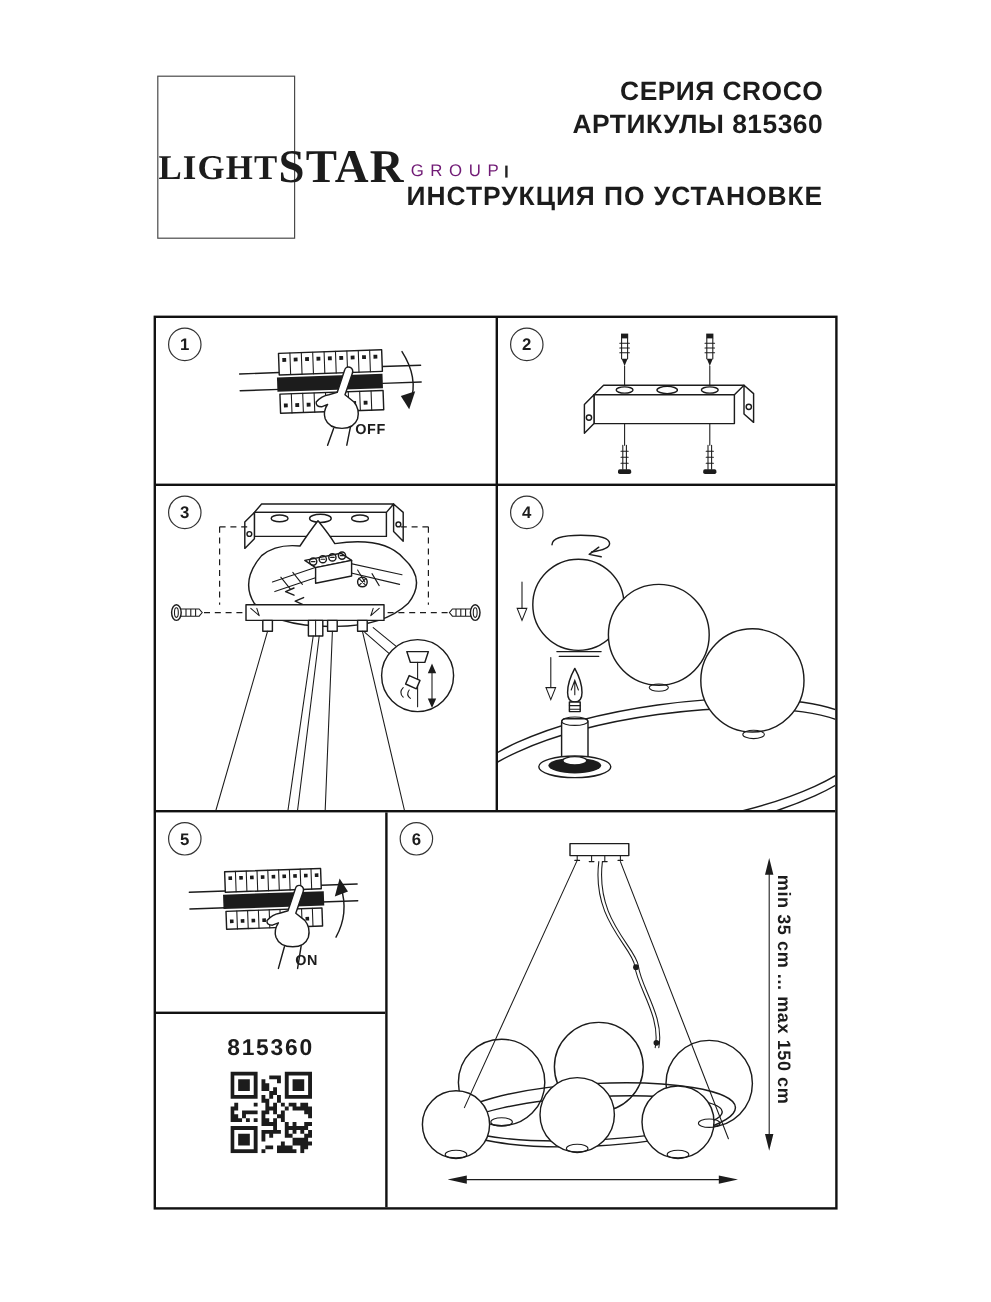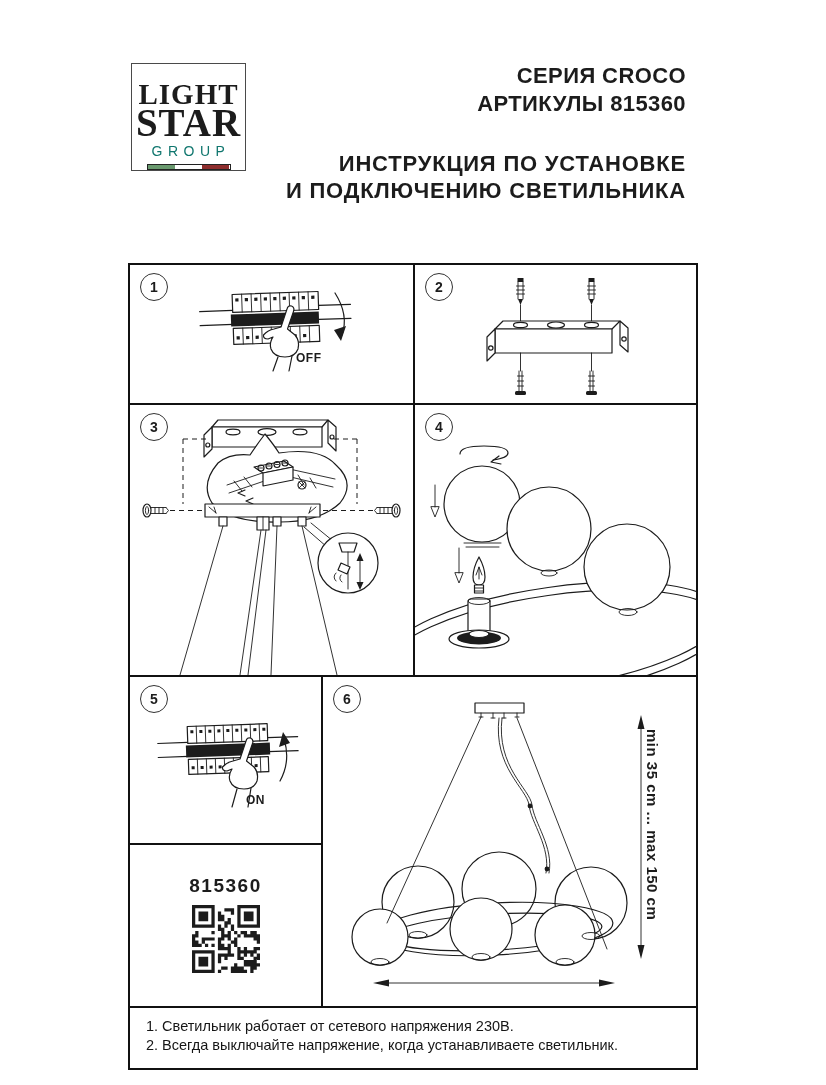--- a/index.html
+++ b/index.html
@@ -1,24 +1,24 @@
 <!DOCTYPE html>
 <html><head>
 <meta charset="utf-8">
 <style>
   html,body{margin:0;padding:0;background:#e8e8e8;}
   .page{position:relative;width:826px;height:1085px;background:#ffffff;margin:0 auto;
         font-family:"Liberation Sans",sans-serif;color:#1c1c1c;overflow:hidden;}
   
-  .logo-box{position:absolute;left:131px;top:63px;width:115px;height:108px;
-            border:1.5px solid #4a4a4a;display:flex;flex-direction:column;align-items:center;
+  .logo-box{position:absolute;left:131px;top:63px;width:115px;height:136px;
+            border:1.5px solid #4a4a4a;display:flex;flex-direction:row;align-items:center;
             justify-content:flex-start;padding-top:18px;box-sizing:border-box;}
   .logo-w1{font-family:"Liberation Serif",serif;font-weight:700;font-size:29px;line-height:24px;letter-spacing:1px;}
   .logo-w2{font-family:"Liberation Serif",serif;font-weight:700;font-size:39px;line-height:34px;letter-spacing:1px;}
-  .logo-w3{font-size:14px;letter-spacing:5.5px;margin:3px 0 0 5px;color:#0f766e;}
+  .logo-w3{font-size:14px;letter-spacing:5.5px;margin:3px 0 0 5px;color:#701a75;}
   .flag{width:82px;height:8px;margin-top:5px;border:1px solid #222;display:flex;}
   .flag i{flex:1;}
   
   .hdr{position:absolute;right:140px;top:62px;text-align:right;font-weight:700;}
   .hdr .l1{font-size:22px;line-height:28px;letter-spacing:.4px;}
   .hdr .l2{font-size:22px;line-height:28px;letter-spacing:.4px;margin-bottom:32px;}
   .hdr .l3,.hdr .l4{font-size:22px;line-height:27px;letter-spacing:.8px;}
   
   .grid{position:absolute;left:128px;top:263px;width:570px;height:745px;
         border:2px solid #111;box-sizing:border-box;}
@@ -59,21 +59,20 @@
       <i style="background:#69996e"></i>
         <i style="background:#ffffff"></i>
         <i style="background:#8e2d2d"></i>
     </div>
   </div>
 
   <div class="hdr">
     <div class="l1">СЕРИЯ CROCO</div>
     <div class="l2">АРТИКУЛЫ 815360</div>
     <div class="l3">ИНСТРУКЦИЯ ПО УСТАНОВКЕ</div>
-    <div class="l4">И ПОДКЛЮЧЕНИЮ СВЕТИЛЬНИКА</div>
   </div>
 
   <div class="grid">
 
     <div class="gl" style="left:283px;top:0;width:2px;height:410px"></div>
     <div class="gl" style="left:0;top:138px;width:566px;height:2px"></div>
     <div class="gl" style="left:0;top:410px;width:566px;height:2px"></div>
     <div class="gl" style="left:191px;top:412px;width:2px;height:329px"></div>
     <div class="gl" style="left:0;top:578px;width:191px;height:2px"></div>
 
@@ -283,21 +282,21 @@
           </g>
         </g>
         <path class="ln" d="M150 104 Q161 84 154 62"></path>
         <path class="fl" d="M149 70 L153 55 L160 66 Z"></path>
         <path class="wf" d="M110 82 L116 64 Q117 60 120.5 61 Q124 62.5 122.5 66.5 L116.5 84 L124 90 Q129 96 127 104 Q124 112 114 112 Q103 112 100 104 Q98 98 102 92 L97 94 Q92 94 92.5 90 Q97 85 103 84 Z"></path>
         <path class="ln" d="M107 112 L102 130 M121 111 L118 130"></path>
       </svg>
       <span class="lbl" style="left:116px;top:116px">ON</span>
     </div>
 
-    <div class="panel" style="left:0;top:580px;width:191px;height:141px">
+    <div class="panel" style="left:0;top:568px;width:191px;height:141px">
       <div class="qr-article">815360</div>
       <div class="qr-wrap">
         <svg id="qr-svg" width="68" height="68" viewBox="0 0 67.2 67.2">
             <path d="M0.0 0.0h3.2v3.2h-3.2zM3.2 0.0h3.2v3.2h-3.2zM6.4 0.0h3.2v3.2h-3.2zM9.6 0.0h3.2v3.2h-3.2zM12.8 0.0h3.2v3.2h-3.2zM16.0 0.0h3.2v3.2h-3.2zM19.2 0.0h3.2v3.2h-3.2zM44.8 0.0h3.2v3.2h-3.2zM48.0 0.0h3.2v3.2h-3.2zM51.2 0.0h3.2v3.2h-3.2zM54.4 0.0h3.2v3.2h-3.2zM57.6 0.0h3.2v3.2h-3.2zM60.8 0.0h3.2v3.2h-3.2zM64.0 0.0h3.2v3.2h-3.2zM0.0 3.2h3.2v3.2h-3.2zM19.2 3.2h3.2v3.2h-3.2zM32.0 3.2h3.2v3.2h-3.2zM35.2 3.2h3.2v3.2h-3.2zM38.4 3.2h3.2v3.2h-3.2zM44.8 3.2h3.2v3.2h-3.2zM64.0 3.2h3.2v3.2h-3.2zM0.0 6.4h3.2v3.2h-3.2zM6.4 6.4h3.2v3.2h-3.2zM9.6 6.4h3.2v3.2h-3.2zM12.8 6.4h3.2v3.2h-3.2zM19.2 6.4h3.2v3.2h-3.2zM25.6 6.4h3.2v3.2h-3.2zM38.4 6.4h3.2v3.2h-3.2zM44.8 6.4h3.2v3.2h-3.2zM51.2 6.4h3.2v3.2h-3.2zM54.4 6.4h3.2v3.2h-3.2zM57.6 6.4h3.2v3.2h-3.2zM64.0 6.4h3.2v3.2h-3.2zM0.0 9.6h3.2v3.2h-3.2zM6.4 9.6h3.2v3.2h-3.2zM9.6 9.6h3.2v3.2h-3.2zM12.8 9.6h3.2v3.2h-3.2zM19.2 9.6h3.2v3.2h-3.2zM25.6 9.6h3.2v3.2h-3.2zM28.8 9.6h3.2v3.2h-3.2zM44.8 9.6h3.2v3.2h-3.2zM51.2 9.6h3.2v3.2h-3.2zM54.4 9.6h3.2v3.2h-3.2zM57.6 9.6h3.2v3.2h-3.2zM64.0 9.6h3.2v3.2h-3.2zM0.0 12.8h3.2v3.2h-3.2zM6.4 12.8h3.2v3.2h-3.2zM9.6 12.8h3.2v3.2h-3.2zM12.8 12.8h3.2v3.2h-3.2zM19.2 12.8h3.2v3.2h-3.2zM25.6 12.8h3.2v3.2h-3.2zM28.8 12.8h3.2v3.2h-3.2zM35.2 12.8h3.2v3.2h-3.2zM44.8 12.8h3.2v3.2h-3.2zM51.2 12.8h3.2v3.2h-3.2zM54.4 12.8h3.2v3.2h-3.2zM57.6 12.8h3.2v3.2h-3.2zM64.0 12.8h3.2v3.2h-3.2zM0.0 16.0h3.2v3.2h-3.2zM19.2 16.0h3.2v3.2h-3.2zM32.0 16.0h3.2v3.2h-3.2zM35.2 16.0h3.2v3.2h-3.2zM44.8 16.0h3.2v3.2h-3.2zM64.0 16.0h3.2v3.2h-3.2zM0.0 19.2h3.2v3.2h-3.2zM3.2 19.2h3.2v3.2h-3.2zM6.4 19.2h3.2v3.2h-3.2zM9.6 19.2h3.2v3.2h-3.2zM12.8 19.2h3.2v3.2h-3.2zM16.0 19.2h3.2v3.2h-3.2zM19.2 19.2h3.2v3.2h-3.2zM25.6 19.2h3.2v3.2h-3.2zM32.0 19.2h3.2v3.2h-3.2zM38.4 19.2h3.2v3.2h-3.2zM44.8 19.2h3.2v3.2h-3.2zM48.0 19.2h3.2v3.2h-3.2zM51.2 19.2h3.2v3.2h-3.2zM54.4 19.2h3.2v3.2h-3.2zM57.6 19.2h3.2v3.2h-3.2zM60.8 19.2h3.2v3.2h-3.2zM64.0 19.2h3.2v3.2h-3.2zM25.6 22.4h3.2v3.2h-3.2zM28.8 22.4h3.2v3.2h-3.2zM38.4 22.4h3.2v3.2h-3.2zM3.2 25.6h3.2v3.2h-3.2zM19.2 25.6h3.2v3.2h-3.2zM28.8 25.6h3.2v3.2h-3.2zM35.2 25.6h3.2v3.2h-3.2zM41.6 25.6h3.2v3.2h-3.2zM48.0 25.6h3.2v3.2h-3.2zM51.2 25.6h3.2v3.2h-3.2zM57.6 25.6h3.2v3.2h-3.2zM60.8 25.6h3.2v3.2h-3.2zM0.0 28.8h3.2v3.2h-3.2zM3.2 28.8h3.2v3.2h-3.2zM28.8 28.8h3.2v3.2h-3.2zM32.0 28.8h3.2v3.2h-3.2zM35.2 28.8h3.2v3.2h-3.2zM44.8 28.8h3.2v3.2h-3.2zM51.2 28.8h3.2v3.2h-3.2zM54.4 28.8h3.2v3.2h-3.2zM57.6 28.8h3.2v3.2h-3.2zM60.8 28.8h3.2v3.2h-3.2zM64.0 28.8h3.2v3.2h-3.2zM0.0 32.0h3.2v3.2h-3.2zM9.6 32.0h3.2v3.2h-3.2zM12.8 32.0h3.2v3.2h-3.2zM16.0 32.0h3.2v3.2h-3.2zM19.2 32.0h3.2v3.2h-3.2zM25.6 32.0h3.2v3.2h-3.2zM28.8 32.0h3.2v3.2h-3.2zM35.2 32.0h3.2v3.2h-3.2zM41.6 32.0h3.2v3.2h-3.2zM60.8 32.0h3.2v3.2h-3.2zM64.0 32.0h3.2v3.2h-3.2zM0.0 35.2h3.2v3.2h-3.2zM3.2 35.2h3.2v3.2h-3.2zM9.6 35.2h3.2v3.2h-3.2zM25.6 35.2h3.2v3.2h-3.2zM38.4 35.2h3.2v3.2h-3.2zM41.6 35.2h3.2v3.2h-3.2zM64.0 35.2h3.2v3.2h-3.2zM0.0 38.4h3.2v3.2h-3.2zM3.2 38.4h3.2v3.2h-3.2zM6.4 38.4h3.2v3.2h-3.2zM12.8 38.4h3.2v3.2h-3.2zM19.2 38.4h3.2v3.2h-3.2zM25.6 38.4h3.2v3.2h-3.2zM28.8 38.4h3.2v3.2h-3.2zM35.2 38.4h3.2v3.2h-3.2zM41.6 38.4h3.2v3.2h-3.2zM25.6 41.6h3.2v3.2h-3.2zM28.8 41.6h3.2v3.2h-3.2zM32.0 41.6h3.2v3.2h-3.2zM35.2 41.6h3.2v3.2h-3.2zM44.8 41.6h3.2v3.2h-3.2zM51.2 41.6h3.2v3.2h-3.2zM60.8 41.6h3.2v3.2h-3.2zM64.0 41.6h3.2v3.2h-3.2zM0.0 44.8h3.2v3.2h-3.2zM3.2 44.8h3.2v3.2h-3.2zM6.4 44.8h3.2v3.2h-3.2zM9.6 44.8h3.2v3.2h-3.2zM12.8 44.8h3.2v3.2h-3.2zM16.0 44.8h3.2v3.2h-3.2zM19.2 44.8h3.2v3.2h-3.2zM35.2 44.8h3.2v3.2h-3.2zM44.8 44.8h3.2v3.2h-3.2zM48.0 44.8h3.2v3.2h-3.2zM51.2 44.8h3.2v3.2h-3.2zM54.4 44.8h3.2v3.2h-3.2zM57.6 44.8h3.2v3.2h-3.2zM60.8 44.8h3.2v3.2h-3.2zM0.0 48.0h3.2v3.2h-3.2zM19.2 48.0h3.2v3.2h-3.2zM25.6 48.0h3.2v3.2h-3.2zM28.8 48.0h3.2v3.2h-3.2zM32.0 48.0h3.2v3.2h-3.2zM35.2 48.0h3.2v3.2h-3.2zM38.4 48.0h3.2v3.2h-3.2zM44.8 48.0h3.2v3.2h-3.2zM51.2 48.0h3.2v3.2h-3.2zM57.6 48.0h3.2v3.2h-3.2zM64.0 48.0h3.2v3.2h-3.2zM0.0 51.2h3.2v3.2h-3.2zM6.4 51.2h3.2v3.2h-3.2zM9.6 51.2h3.2v3.2h-3.2zM12.8 51.2h3.2v3.2h-3.2zM19.2 51.2h3.2v3.2h-3.2zM25.6 51.2h3.2v3.2h-3.2zM32.0 51.2h3.2v3.2h-3.2zM44.8 51.2h3.2v3.2h-3.2zM48.0 51.2h3.2v3.2h-3.2zM60.8 51.2h3.2v3.2h-3.2zM64.0 51.2h3.2v3.2h-3.2zM0.0 54.4h3.2v3.2h-3.2zM6.4 54.4h3.2v3.2h-3.2zM9.6 54.4h3.2v3.2h-3.2zM12.8 54.4h3.2v3.2h-3.2zM19.2 54.4h3.2v3.2h-3.2zM25.6 54.4h3.2v3.2h-3.2zM51.2 54.4h3.2v3.2h-3.2zM54.4 54.4h3.2v3.2h-3.2zM57.6 54.4h3.2v3.2h-3.2zM60.8 54.4h3.2v3.2h-3.2zM0.0 57.6h3.2v3.2h-3.2zM6.4 57.6h3.2v3.2h-3.2zM9.6 57.6h3.2v3.2h-3.2zM12.8 57.6h3.2v3.2h-3.2zM19.2 57.6h3.2v3.2h-3.2zM41.6 57.6h3.2v3.2h-3.2zM51.2 57.6h3.2v3.2h-3.2zM54.4 57.6h3.2v3.2h-3.2zM57.6 57.6h3.2v3.2h-3.2zM60.8 57.6h3.2v3.2h-3.2zM64.0 57.6h3.2v3.2h-3.2zM0.0 60.8h3.2v3.2h-3.2zM19.2 60.8h3.2v3.2h-3.2zM28.8 60.8h3.2v3.2h-3.2zM32.0 60.8h3.2v3.2h-3.2zM38.4 60.8h3.2v3.2h-3.2zM41.6 60.8h3.2v3.2h-3.2zM44.8 60.8h3.2v3.2h-3.2zM48.0 60.8h3.2v3.2h-3.2zM57.6 60.8h3.2v3.2h-3.2zM60.8 60.8h3.2v3.2h-3.2zM0.0 64.0h3.2v3.2h-3.2zM3.2 64.0h3.2v3.2h-3.2zM6.4 64.0h3.2v3.2h-3.2zM9.6 64.0h3.2v3.2h-3.2zM12.8 64.0h3.2v3.2h-3.2zM16.0 64.0h3.2v3.2h-3.2zM19.2 64.0h3.2v3.2h-3.2zM25.6 64.0h3.2v3.2h-3.2zM38.4 64.0h3.2v3.2h-3.2zM41.6 64.0h3.2v3.2h-3.2zM44.8 64.0h3.2v3.2h-3.2zM48.0 64.0h3.2v3.2h-3.2zM51.2 64.0h3.2v3.2h-3.2zM57.6 64.0h3.2v3.2h-3.2z" fill="#1c1c1c"></path>
           </svg>
       </div>
     </div>
 
     <div class="panel" style="left:193px;top:412px;width:373px;height:329px">
       <div class="badge">6</div>
@@ -334,18 +333,14 @@
         <path class="lt" d="M318 44 V276"></path>
         <path class="fl" d="M318 38 L314.5 52 H321.5 Z M318 282 L314.5 268 H321.5 Z"></path>
 
         <path class="lt" d="M56 306 H286"></path>
         <path class="fl" d="M50 306 L66 302.5 V309.5 Z M292 306 L276 302.5 V309.5 Z"></path>
       </svg>
       <span class="dimv">min 35 cm ... max 150 cm</span>
     </div>
   </div>
 
-  <div class="footer">
-    <div>1. Светильник работает от сетевого напряжения 230В.</div>
-    <div>2. Всегда выключайте напряжение, когда устанавливаете светильник.</div>
-  </div>
 
 </div>
 
 </body></html>

